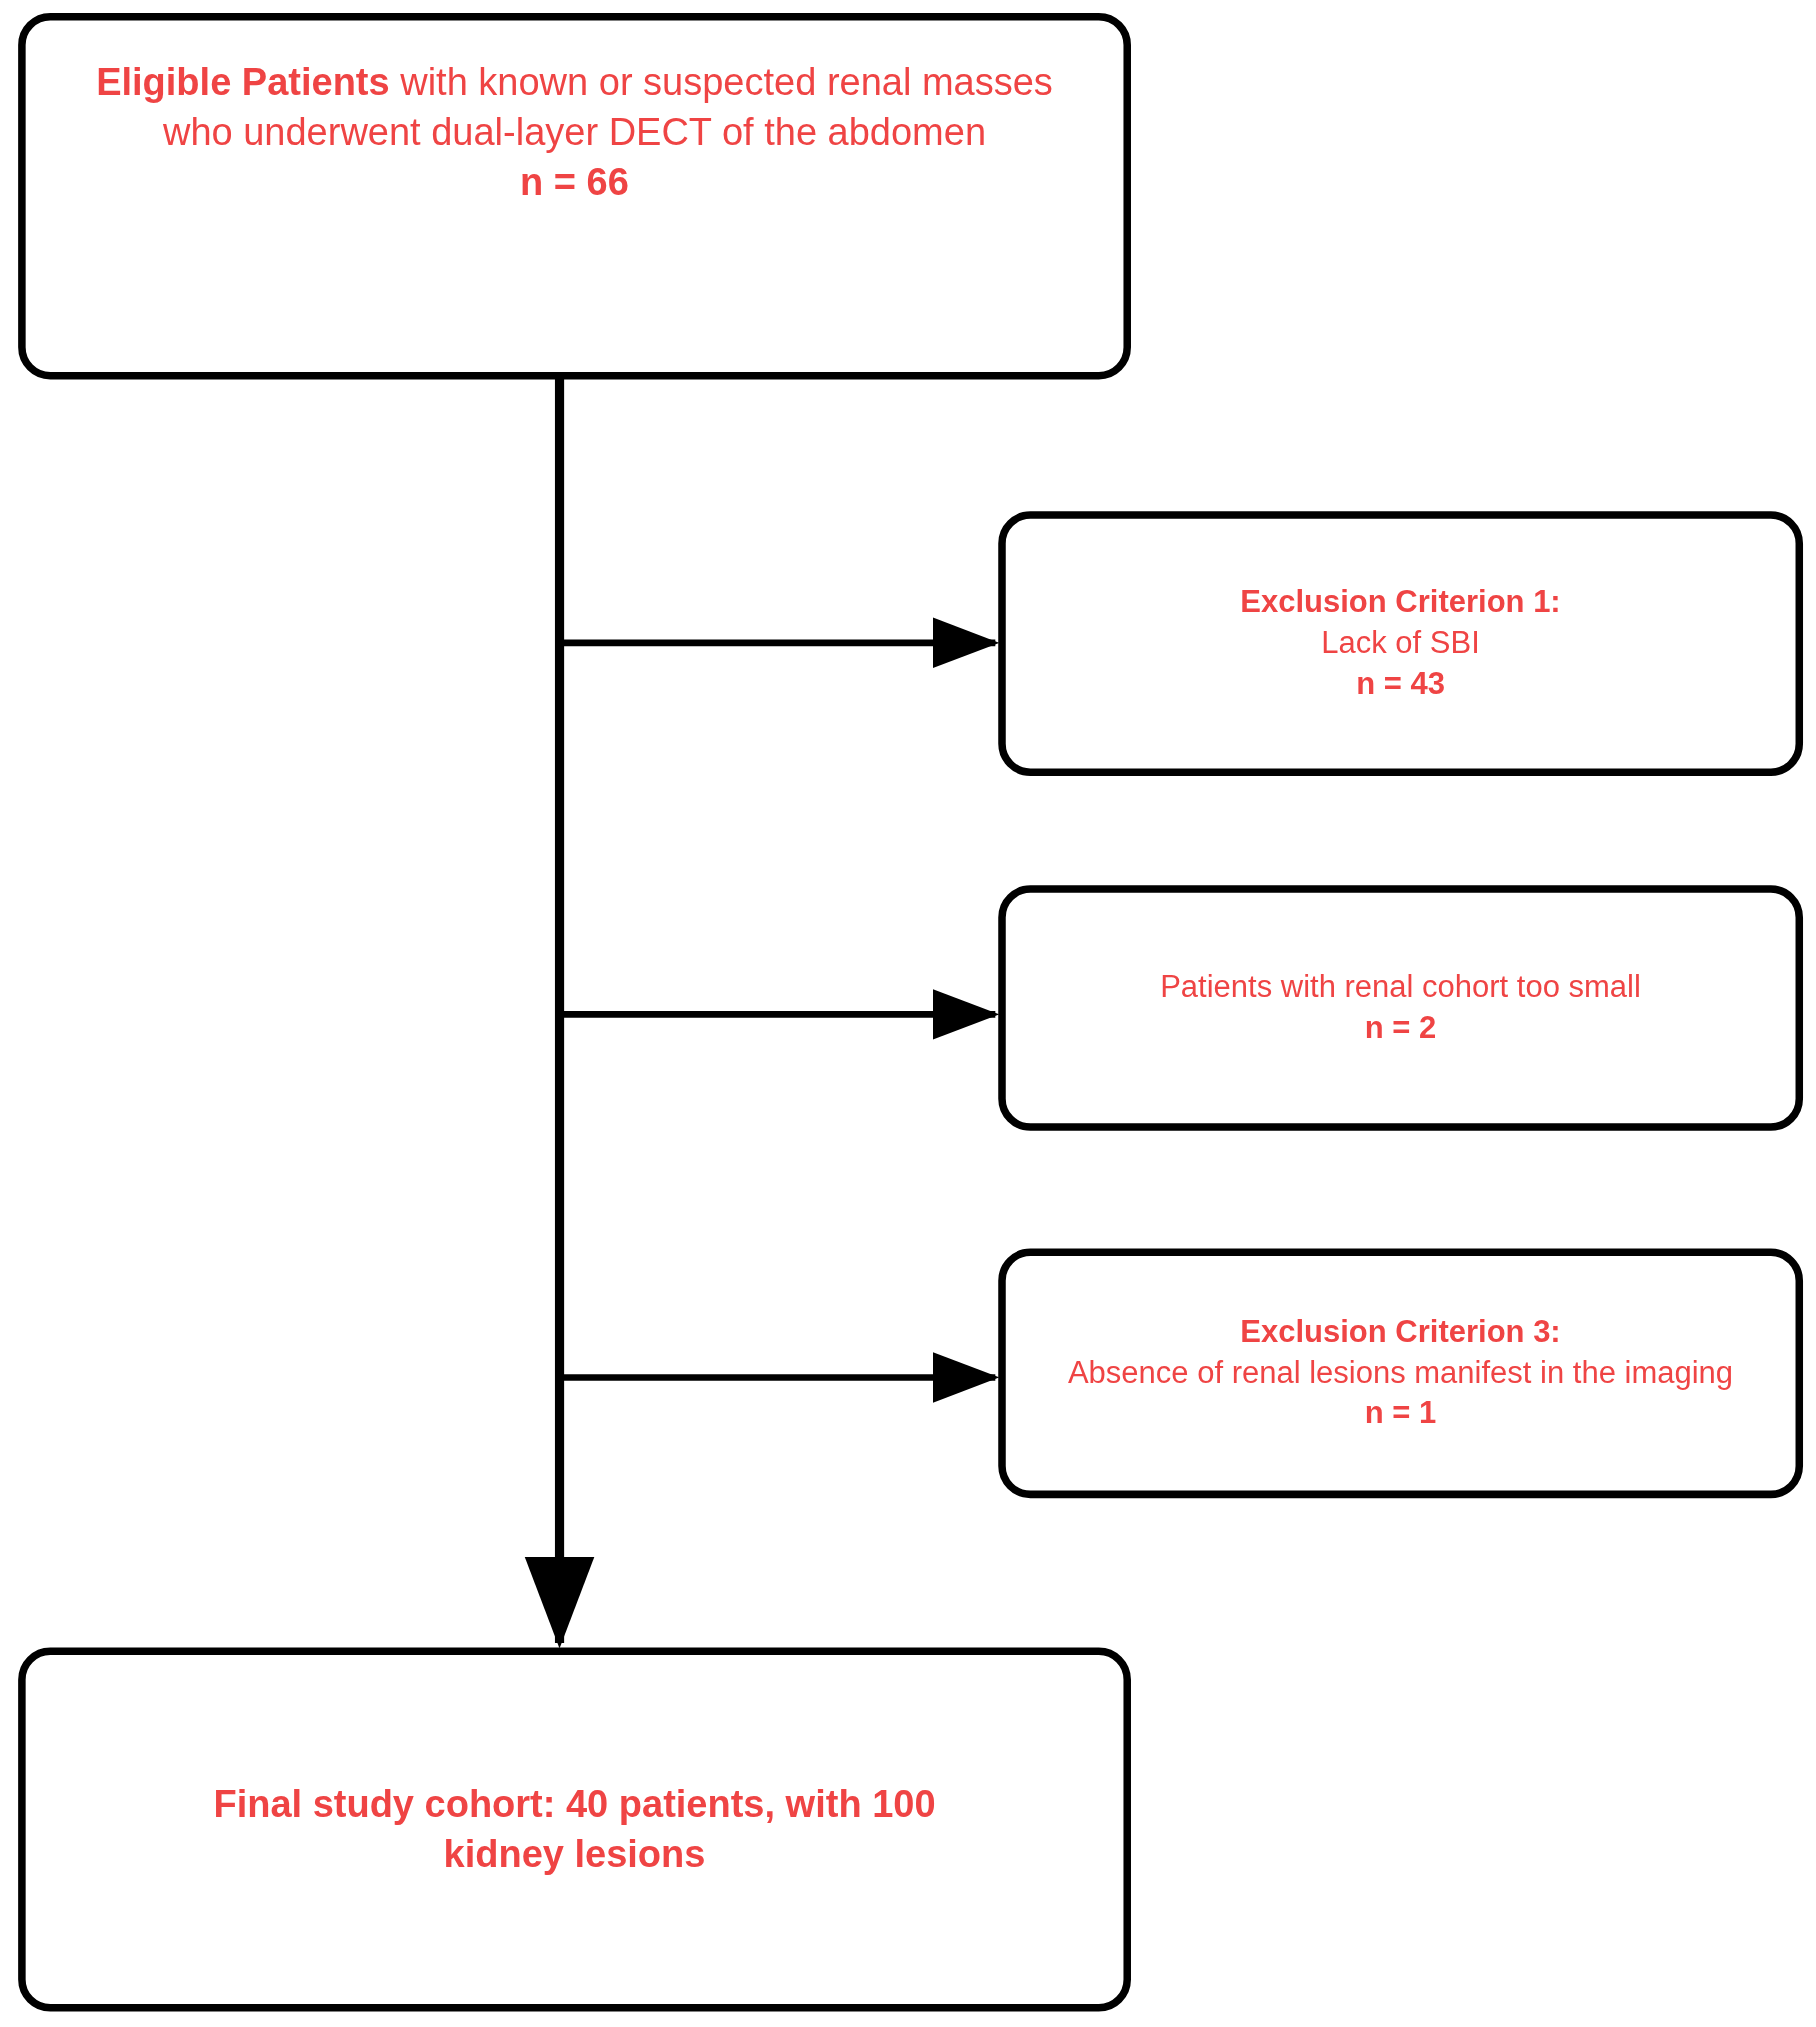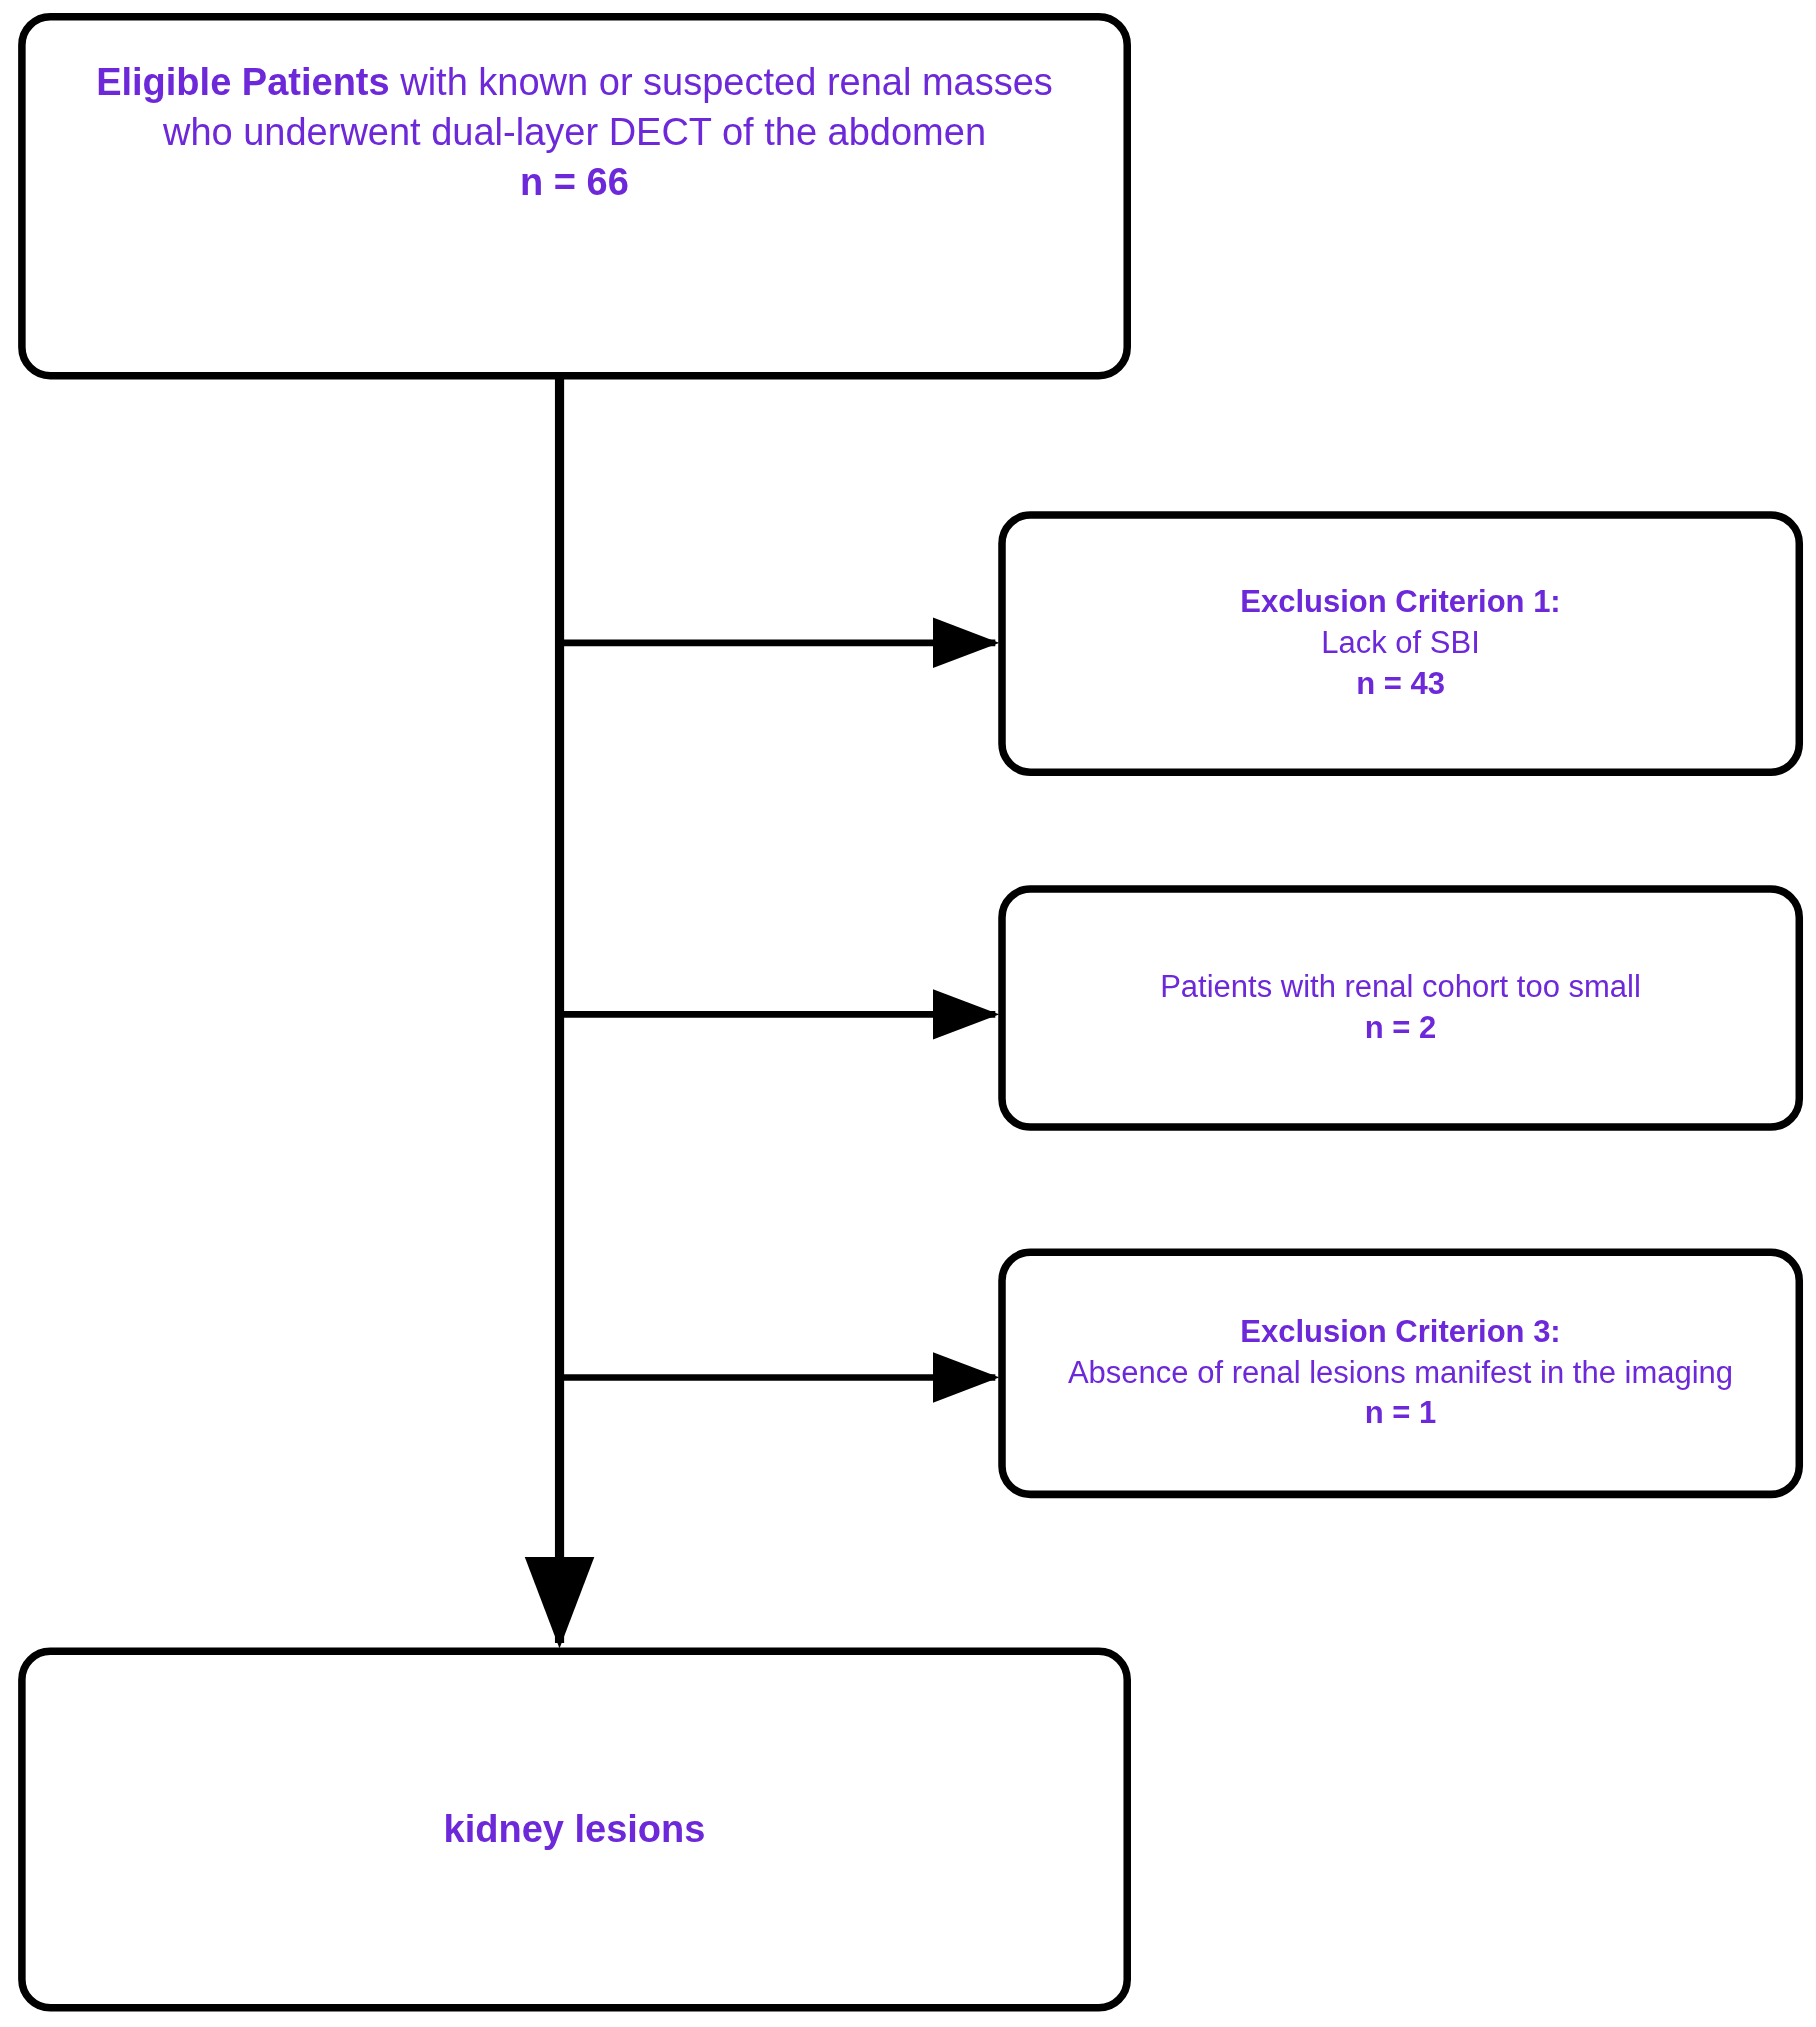--- a/index.html
+++ b/index.html
@@ -8,21 +8,21 @@
     padding: 0;
     background: #ffffff;
   }
   #canvas {
     position: relative;
     width: 1817px;
     height: 2027px;
     background: #ffffff;
     overflow: hidden;
     font-family: "Liberation Sans", sans-serif;
-    color: #6d28d9;
+    color: #ef4444;
   }
   .flow-svg {
     position: absolute;
     left: 0;
     top: 0;
     width: 1817px;
     height: 2027px;
   }
   .node {
     position: absolute;
@@ -123,17 +123,18 @@
     <div class="node-text bold line">n = 2</div>
   </div>
 
   <div class="node node-exclusion" id="node-exclusion-3">
     <div class="node-text bold line">Exclusion Criterion 3:</div>
     <div class="node-text line">Absence of renal lesions manifest in the imaging</div>
     <div class="node-text bold line">n = 1</div>
   </div>
 
   <div class="node" id="node-final">
+    <div class="node-text line">Final study cohort: 40 patients, with 100</div>
     <div class="node-text line">kidney lesions</div>
   </div>
 
 </div>
 
 
 </body></html>

